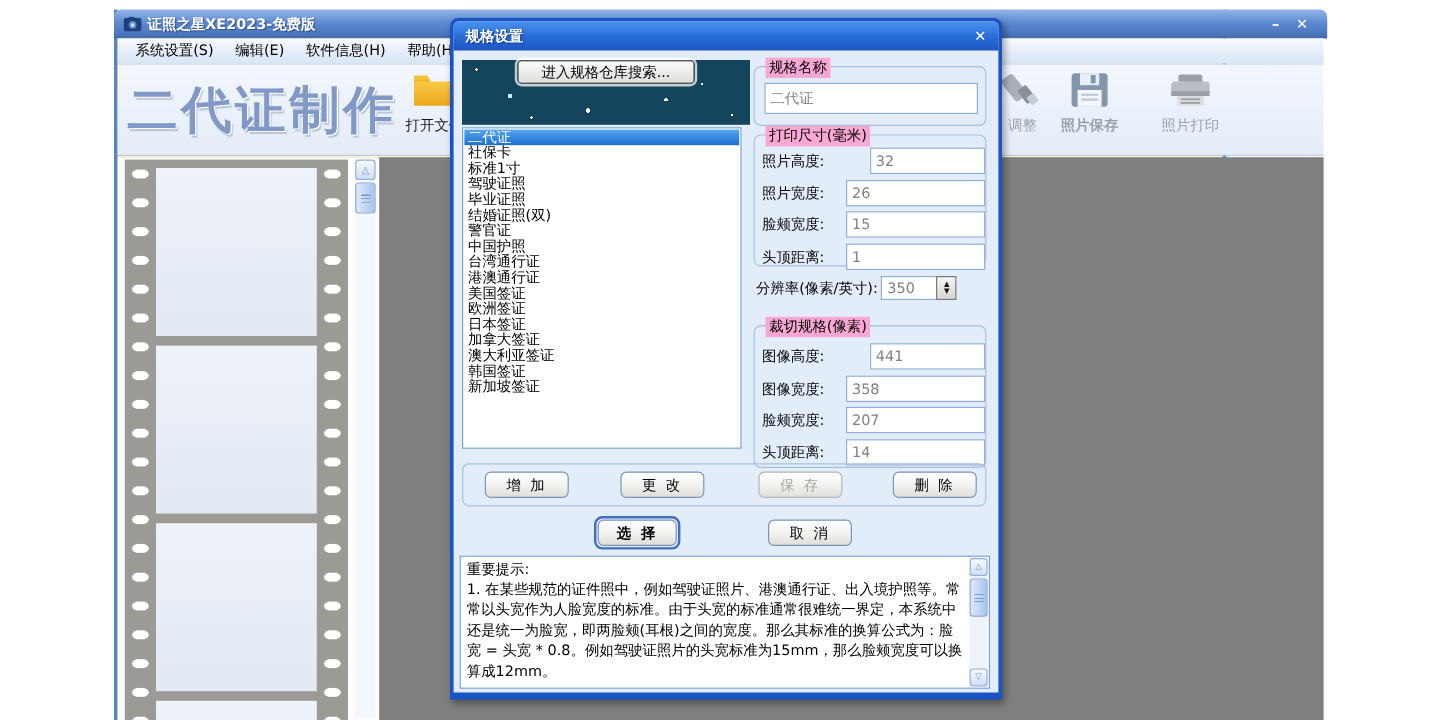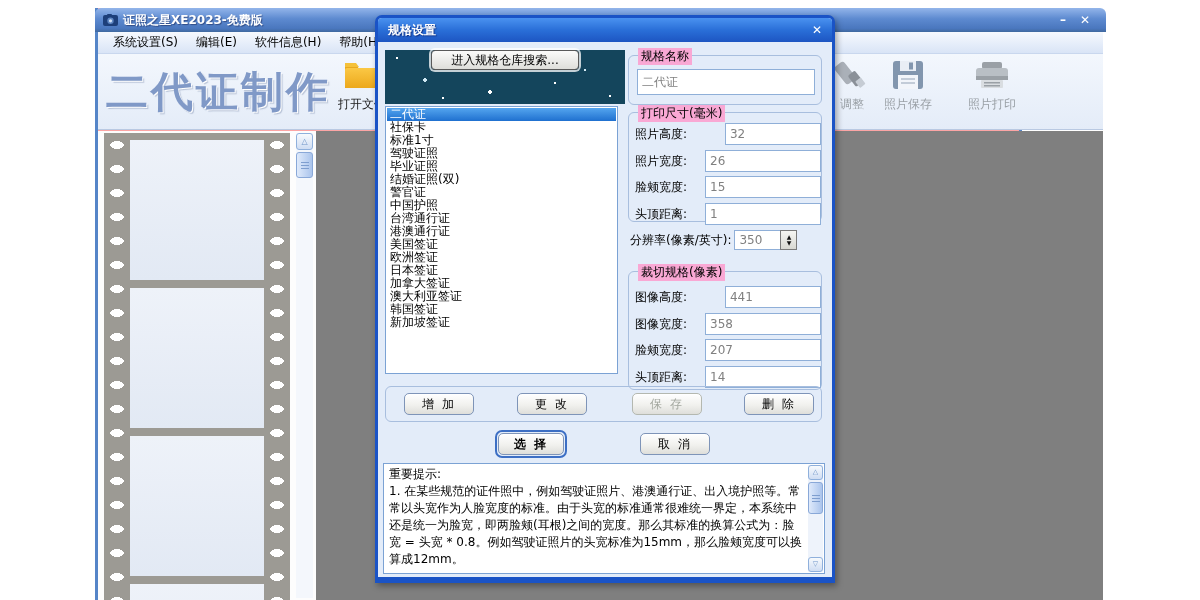--- a/index.html
+++ b/index.html
@@ -1,21 +1,21 @@
 <!DOCTYPE html>
 <html><head>
 <meta charset="utf-8">
 <style>
   * { margin:0; padding:0; box-sizing:border-box; }
   body { font-family:"DejaVu Sans", sans-serif; background:#fff; }
   .screen { position:relative; width:1200px; height:600px; background:#fff; overflow:hidden; }
 
   
   .app-window { position:absolute; left:95px; top:8px; width:927px; height:592px;
-    border-left:3px solid #5585c8; border-right:3px solid #5585c8; background:#fca5a5; }
+    border-left:3px solid #5585c8; border-right:3px solid #5585c8; background:#fef9c3; }
   .titlebar { position:absolute; left:-3px; top:0; width:1011px; height:24px;
     background:linear-gradient(180deg,#93b5ea,#5d8ad0 45%,#4a77be 85%,#40699f);
     border-radius:6px 6px 0 0; display:flex; align-items:center; padding:0 8px; }
   .titlebar .title-text { color:#fff; font-size:12px; font-weight:bold; margin-left:5px;
     text-shadow:1px 1px 1px rgba(0,0,40,.4); }
   .win-btns { margin-left:auto; display:flex; gap:14px; padding-right:8px; }
   .win-btns span { color:#fff; font-size:12px; font-weight:bold; cursor:default; }
   .app-icon svg { display:block; }
 
   .menubar { position:absolute; left:0; top:24px; width:1005px; height:22px;
@@ -23,21 +23,21 @@
     padding-left:6px; border-bottom:1px solid #c9d7ee; }
   .menubar .menu-item { font-size:12px; color:#000; padding:15px 9px; }
 
   .toolbar { position:absolute; left:0; top:46px; width:1005px; height:76px;
     background:linear-gradient(180deg,#f3f7fd,#e4ecf8); border-bottom:1px solid #b9c9e2; }
   .mode-title { position:absolute; left:8px; top:10px; font-size:42px; font-weight:bold;
     color:#8099c7; letter-spacing:3px; text-shadow:1px 1px 0 #ffffff,2px 2px 1px rgba(90,110,150,.35); }
   .tool { position:absolute; top:6px; width:64px; text-align:center; }
   .tool .t-label { display:block; margin-top:2px; font-size:12px; color:#1a1a1a; }
   .tool.disabled .t-label { color:#9aa0a6; }
-  .tool-open { left:232px; } .tool-adjust { left:722px; } .tool-save { left:778px; } .tool-print { left:862px; }
+  .tool-open { left:232px; } .tool-adjust { left:722px; } .tool-save { left:778px;font-weight:bold; } .tool-print { left:862px; }
 
   .content { position:absolute; left:0; top:123px; width:1005px; height:469px; background:#7f7f7f; }
   .film-panel { position:absolute; left:0; top:0; width:218px; height:469px; background:#fdfdfd; }
   .filmstrip { position:absolute; left:6px; top:2px; width:186px; height:467px; background:#9c9a94; overflow:hidden; }
   .holes { position:absolute; top:0; bottom:0; width:16px;
     background-image:radial-gradient(7px 4px at 8px 12px,#ffffff 98%,transparent 100%);
     background-size:16px 24px; background-repeat:repeat-y; background-position:0 0; }
   .holes-left { left:5px; } .holes-right { right:5px; }
   .film-frame { position:absolute; left:26px; width:134px; height:140px;
     background:linear-gradient(180deg,#eef2f9,#e2e9f4); }

